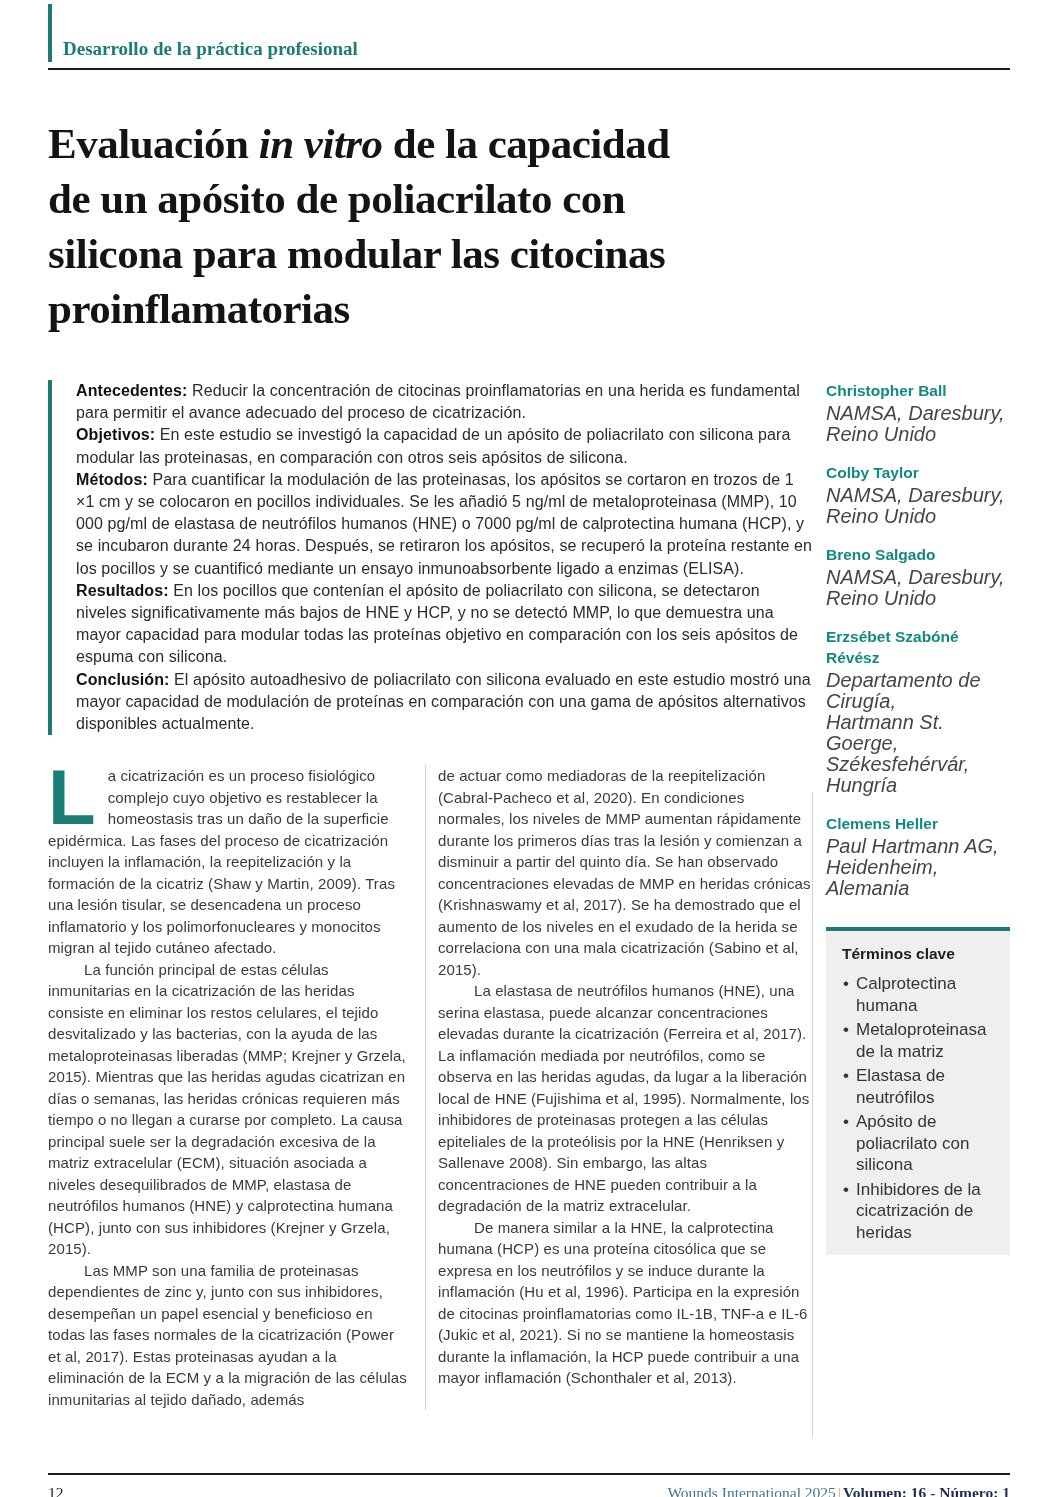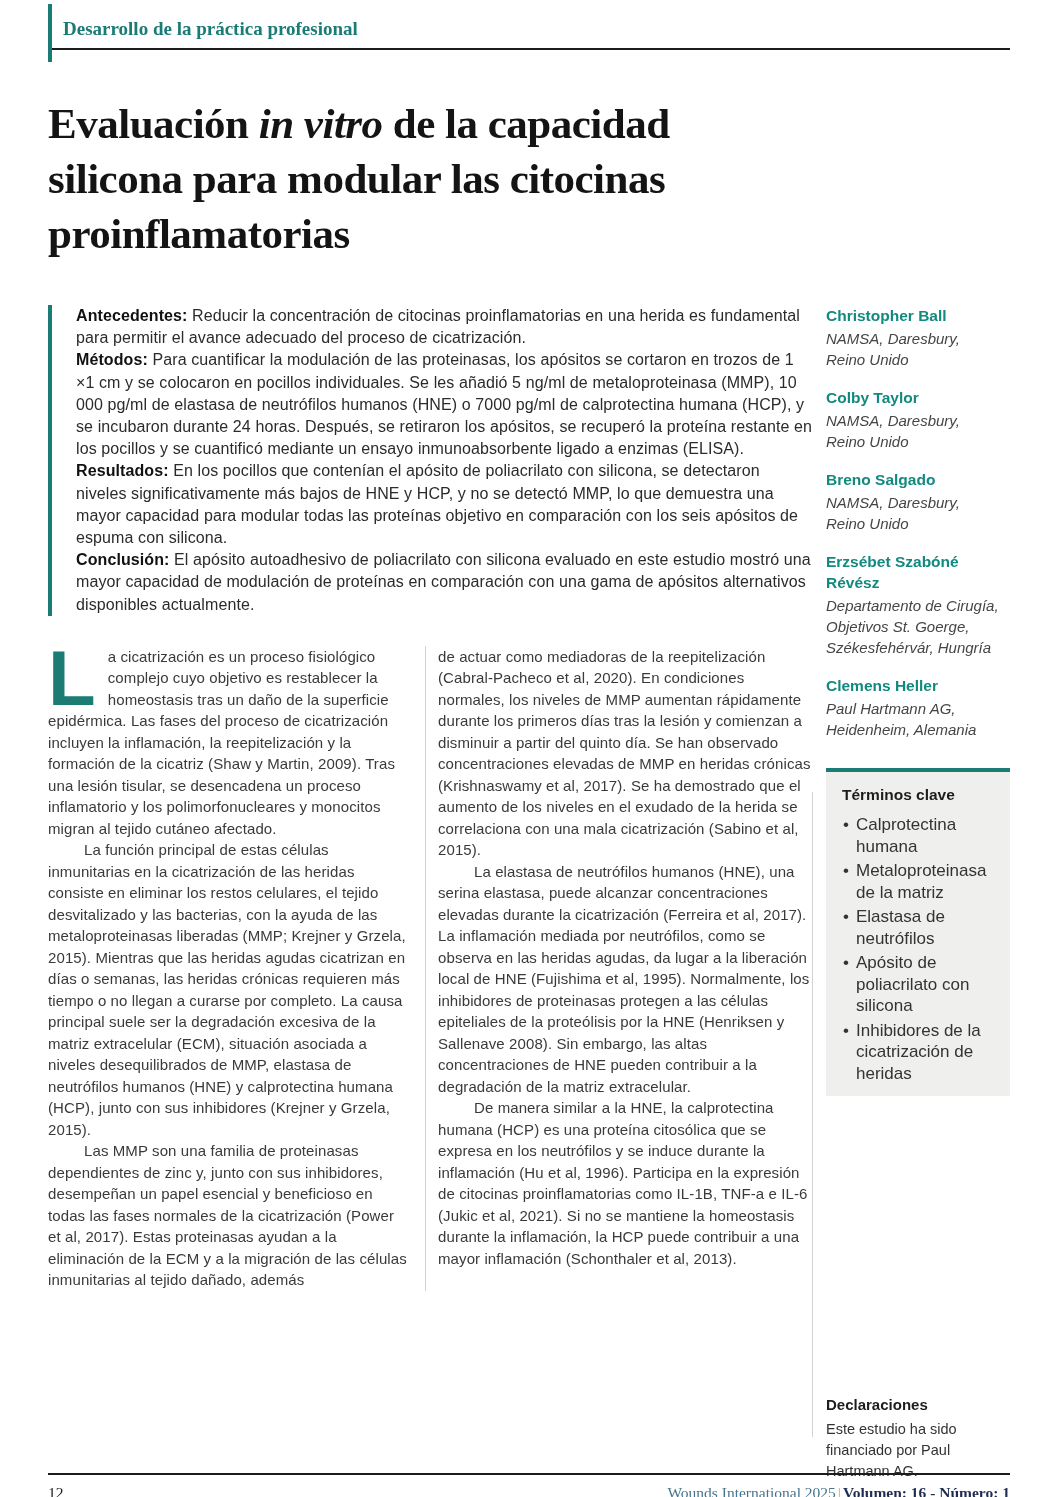--- a/index.html
+++ b/index.html
@@ -7,21 +7,21 @@
   body {
     width:1058px; height:1497px;
     position:relative; overflow:hidden;
     font-family:"Liberation Sans", sans-serif;
     color:#3a3a3a;
     -webkit-font-smoothing:antialiased;
   }
   .page { padding:0 48px; position:relative; height:100%; }
 
   
-  .header { position:relative; height:50px; border-bottom:2px solid #1c1c1c; }
+  .header { position:relative; height:70px; border-bottom:2px solid #1c1c1c; }
   .kicker-bar { position:absolute; left:0; top:4px; width:4px; height:58px; background:#1b7b75; }
   .kicker {
     position:absolute; left:15px; bottom:8px;
     font-family:"Liberation Serif", serif;
     font-weight:bold; font-size:19px; color:#1b7b75;
   }
 
   
   .title {
     margin-top:46px;
@@ -56,21 +56,21 @@
     float:left;
     font-size:78px; line-height:58px;
     font-weight:bold; color:#1b7b75;
     margin:3px 12px 2px 0;
     font-family:"Liberation Sans", sans-serif;
   }
 
   
   .author { margin-bottom:17px; }
   .author-name { font-weight:bold; color:#12897f; font-size:15.5px; line-height:21px; margin-bottom:2px; }
-  .author-affil { font-style:italic; color:#454545; font-size:15px; line-height:21px; }
+  .author-affil { font-style:italic; color:#454545; font-size:20px; line-height:21px; }
 
   .kw-box {
     margin-top:28px;
     background:#efefed;
     border-top:4px solid #1b7b75;
     padding:14px 10px 9px 16px;
   }
   .kw-title { font-weight:bold; color:#1d1d1d; font-size:15.5px; margin-bottom:10px; }
   .kw-item {
     position:relative; padding-left:14px;
@@ -108,30 +108,32 @@
 
 <div class="page">
 
   <div class="header">
     <div class="kicker-bar"></div>
     <div class="kicker">Desarrollo de la práctica profesional</div>
   </div>
 
   <h1 class="title">
     <div class="tline"><span>Evaluación </span><span class="it">in vitro</span><span> de la capacidad</span></div>
+    <div class="tline">de un apósito de poliacrilato con</div>
     <div class="tline">silicona para modular las citocinas</div>
     <div class="tline">proinflamatorias</div>
   </h1>
 
   <div class="content">
 
     <div class="main">
 
       <div class="abstract">
         <div class="abs-seg"><b>Antecedentes:</b><span> Reducir la concentración de citocinas proinflamatorias en una herida es fundamental para permitir el avance adecuado del proceso de cicatrización.</span></div>
+        <div class="abs-seg"><b>Objetivos:</b><span> En este estudio se investigó la capacidad de un apósito de poliacrilato con silicona para modular las proteinasas, en comparación con otros seis apósitos de silicona.</span></div>
         <div class="abs-seg"><b>Métodos:</b><span> Para cuantificar la modulación de las proteinasas, los apósitos se cortaron en trozos de 1 ×1 cm y se colocaron en pocillos individuales. Se les añadió 5 ng/ml de metaloproteinasa (MMP), 10 000 pg/ml de elastasa de neutrófilos humanos (HNE) o 7000 pg/ml de calprotectina humana (HCP), y se incubaron durante 24 horas. Después, se retiraron los apósitos, se recuperó la proteína restante en los pocillos y se cuantificó mediante un ensayo inmunoabsorbente ligado a enzimas (ELISA).</span></div>
         <div class="abs-seg"><b>Resultados:</b><span> En los pocillos que contenían el apósito de poliacrilato con silicona, se detectaron niveles significativamente más bajos de HNE y HCP, y no se detectó MMP, lo que demuestra una mayor capacidad para modular todas las proteínas objetivo en comparación con los seis apósitos de espuma con silicona.</span></div>
         <div class="abs-seg"><b>Conclusión:</b><span> El apósito autoadhesivo de poliacrilato con silicona evaluado en este estudio mostró una mayor capacidad de modulación de proteínas en comparación con una gama de apósitos alternativos disponibles actualmente.</span></div>
       </div>
 
       <div class="body-columns">
         <div class="bcol bcol-1">
           <p class="para"><span class="dropcap">L</span><span>a cicatrización es un proceso fisiológico complejo cuyo objetivo es restablecer la homeostasis tras un daño de la superficie epidérmica. Las fases del proceso de cicatrización incluyen la inflamación, la reepitelización y la formación de la cicatriz (Shaw y Martin, 2009). Tras una lesión tisular, se desencadena un proceso inflamatorio y los polimorfonucleares y monocitos migran al tejido cutáneo afectado.</span></p>
           <p class="para indent">La función principal de estas células inmunitarias en la cicatrización de las heridas consiste en eliminar los restos celulares, el tejido desvitalizado y las bacterias, con la ayuda de las metaloproteinasas liberadas (MMP; Krejner y Grzela, 2015). Mientras que las heridas agudas cicatrizan en días o semanas, las heridas crónicas requieren más tiempo o no llegan a curarse por completo. La causa principal suele ser la degradación excesiva de la matriz extracelular (ECM), situación asociada a niveles desequilibrados de MMP, elastasa de neutrófilos humanos (HNE) y calprotectina humana (HCP), junto con sus inhibidores (Krejner y Grzela, 2015).</p>
           <p class="para indent">Las MMP son una familia de proteinasas dependientes de zinc y, junto con sus inhibidores, desempeñan un papel esencial y beneficioso en todas las fases normales de la cicatrización (Power et al, 2017). Estas proteinasas ayudan a la eliminación de la ECM y a la migración de las células inmunitarias al tejido dañado, además</p>
@@ -166,21 +168,21 @@
           <div class="author-name">Breno Salgado</div>
           <div class="author-affil">
             <div>NAMSA, Daresbury,</div>
             <div>Reino Unido</div>
           </div>
         </div>
         <div class="author">
           <div class="author-name">Erzsébet Szabóné Révész</div>
           <div class="author-affil">
             <div>Departamento de Cirugía,</div>
-            <div>Objetivos St. Goerge,</div>
+            <div>Hartmann St. Goerge,</div>
             <div>Székesfehérvár, Hungría</div>
           </div>
         </div>
         <div class="author">
           <div class="author-name">Clemens Heller</div>
           <div class="author-affil">
             <div>Paul Hartmann AG,</div>
             <div>Heidenheim, Alemania</div>
           </div>
         </div>

